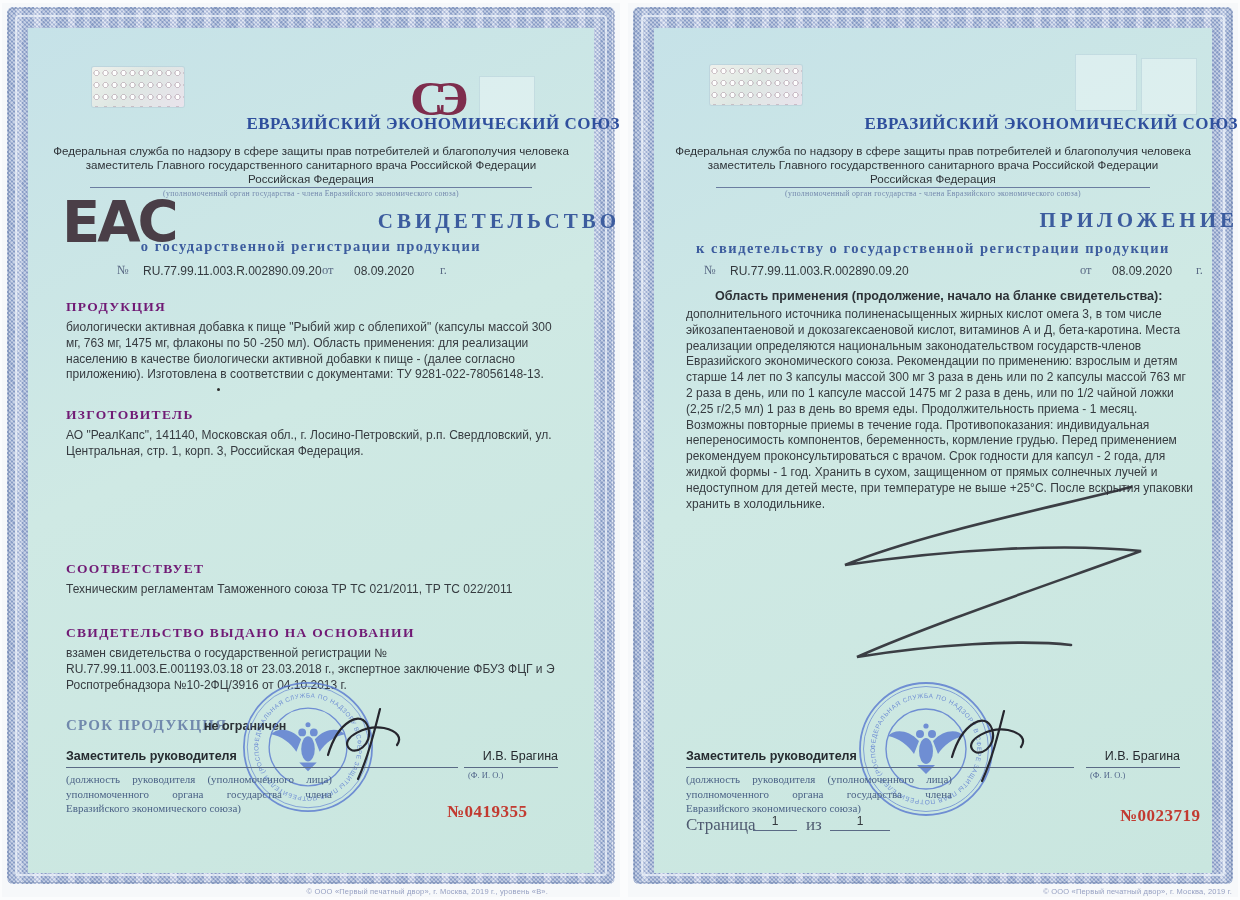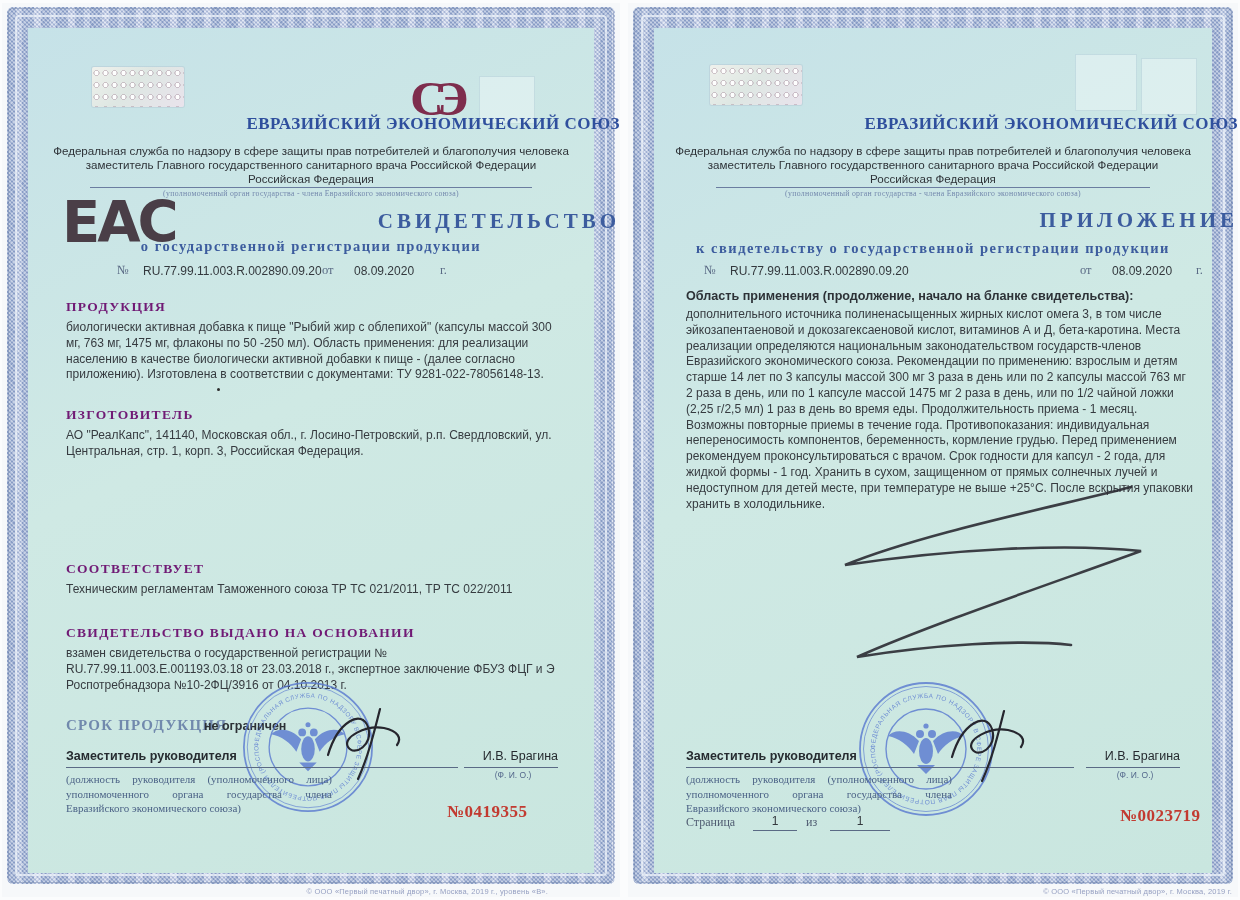--- a/index.html
+++ b/index.html
@@ -60,31 +60,31 @@
     font-weight:700;font-size:15px;color:#7189ad;letter-spacing:1.2px;}
   .validity-value{position:absolute;z-index:4;font-weight:700;font-size:12.5px;color:#2c3136;text-align:center;}
 
   .stamp{position:absolute;z-index:5;color:#5b7bd0;opacity:0.82;}
   .sig-svg{position:absolute;z-index:7;}
   .flourish{position:absolute;z-index:5;}
 
   .signer-title{position:absolute;left:64px;z-index:6;font-weight:700;font-size:12.5px;color:#262b30;}
   .sig-line{position:absolute;border-top:1px solid #5a6a85;z-index:6;}
   .signer-name{position:absolute;z-index:6;font-size:12.5px;color:#262b30;text-align:right;}
-  .name-note{position:absolute;z-index:6;font-family:Liberation Sans, sans-serif;font-size:8.5px;color:#54688c;text-align:center;}
+  .name-note{position:absolute;z-index:6;font-family:Liberation Serif, serif;font-size:8.5px;color:#54688c;}
   .title-note{position:absolute;left:64px;width:266px;z-index:6;font-family:"Liberation Serif",serif;
     font-size:11px;line-height:14.5px;color:#4b6286;text-align:justify;}
   .serial{position:absolute;z-index:6;font-family:"Liberation Serif",serif;font-weight:700;
     font-size:17px;color:#c23a30;letter-spacing:0.5px;}
   .footer-note{position:absolute;z-index:6;font-size:7.5px;color:#96a0c2;letter-spacing:0.2px;}
 
   .scope-h{position:absolute;left:58px;width:510px;z-index:4;font-weight:700;font-size:12.6px;color:#2d3237;}
   .scope-b{position:absolute;left:58px;width:508px;z-index:4;font-size:12px;line-height:15.8px;color:#363b40;}
 
-  .page-row{position:absolute;z-index:6;font-family:"Liberation Serif",serif;font-size:12px;color:#4e5a70;}
+  .page-row{position:absolute;z-index:6;font-family:"Liberation Serif",serif;font-size:17px;color:#4e5a70;}
   .page-num{position:absolute;z-index:6;font-size:12px;color:#33383d;text-align:center;}
   .page-ul{position:absolute;border-top:1px solid #5a6a85;z-index:6;}
 </style>
 </head>
 <body>
 
 <div class="page">
 
   <div class="cert" id="cert-left">
     <div class="frame"></div>
@@ -191,21 +191,21 @@
 
     <div class="doc-type" style="top:205px;">ПРИЛОЖЕНИЕ</div>
     <div class="doc-subtype" style="top:237px;">к свидетельству о государственной регистрации продукции</div>
 
     <div class="num-label" style="left:76px;top:260px;">№</div>
     <div class="num-val" style="left:102px;top:261px;">RU.77.99.11.003.R.002890.09.20</div>
     <div class="num-label" style="left:452px;top:260px;">от</div>
     <div class="num-val" style="left:484px;top:261px;">08.09.2020</div>
     <div class="num-label" style="left:568px;top:260px;">г.</div>
 
-    <div class="scope-h" style="top:286px;">Область применения (продолжение, начало на бланке свидетельства):</div>
+    <div class="scope-h" style="top:286px;margin-left:29px;">Область применения (продолжение, начало на бланке свидетельства):</div>
     <div class="scope-b" style="top:304px;">дополнительного источника полиненасыщенных жирных кислот омега 3, в том числе эйкозапентаеновой и докозагексаеновой кислот, витаминов А и Д, бета-каротина. Места реализации определяются национальным законодательством государств-членов Евразийского экономического союза. Рекомендации по применению: взрослым и детям старше 14 лет по 3 капсулы массой 300 мг 3 раза в день или по 2 капсулы массой 763 мг 2 раза в день, или по 1 капсуле массой 1475 мг 2 раза в день, или по 1/2 чайной ложки (2,25 г/2,5 мл) 1 раз в день во время еды. Продолжительность приема - 1 месяц. Возможны повторные приемы в течение года. Противопоказания: индивидуальная непереносимость компонентов, беременность, кормление грудью. Перед применением рекомендуем проконсультироваться с врачом. Срок годности для капсул - 2 года, для жидкой формы - 1 год. Хранить в сухом, защищенном от прямых солнечных лучей и недоступном для детей месте, при температуре не выше +25°С. После вскрытия упаковки хранить в холодильнике.</div>
 
     <svg class="flourish" style="left:185px;top:468px;" width="340" height="212" viewBox="0 0 340 212">
       <path d="M318,16 C250,34 110,62 32,94 C140,78 252,72 328,80 C240,112 116,154 44,186 C118,174 206,168 258,174" fill="none" stroke="#2b2b33" stroke-width="2.6" stroke-linecap="round" opacity="0.9"></path>
     </svg>
 
     <svg class="stamp" style="left:228px;top:676px;" width="140" height="140" viewBox="0 0 140 140">
       <circle cx="70" cy="70" r="66" fill="none" stroke="currentColor" stroke-width="1.8"></circle>
       <circle cx="70" cy="70" r="62.5" fill="none" stroke="currentColor" stroke-width="0.8"></circle>
       <circle cx="70" cy="70" r="40" fill="none" stroke="currentColor" stroke-width="1.4"></circle>

